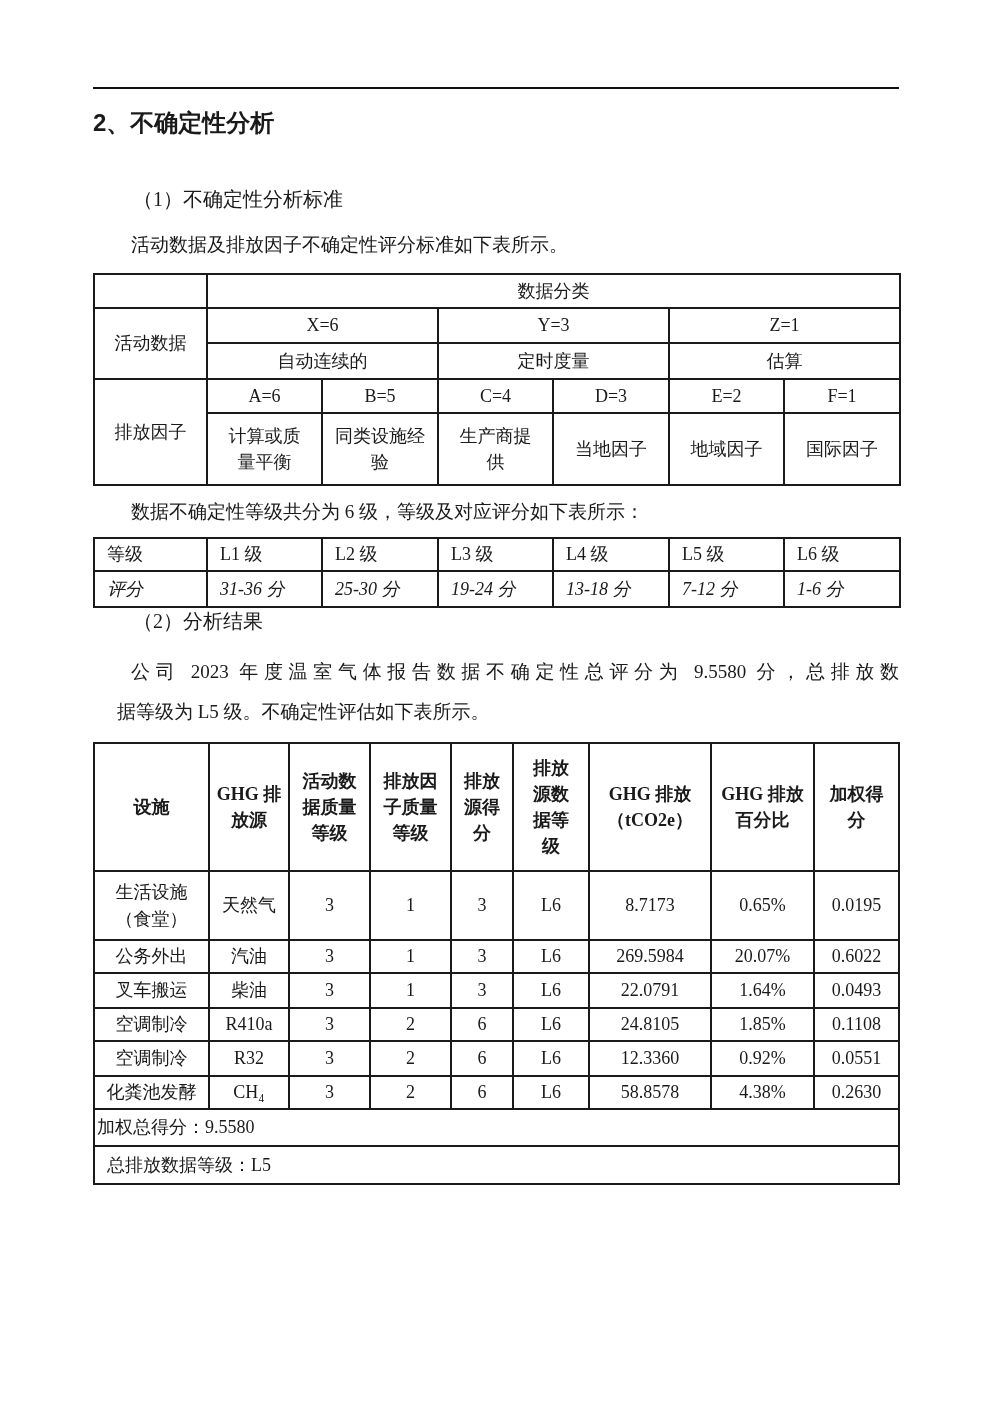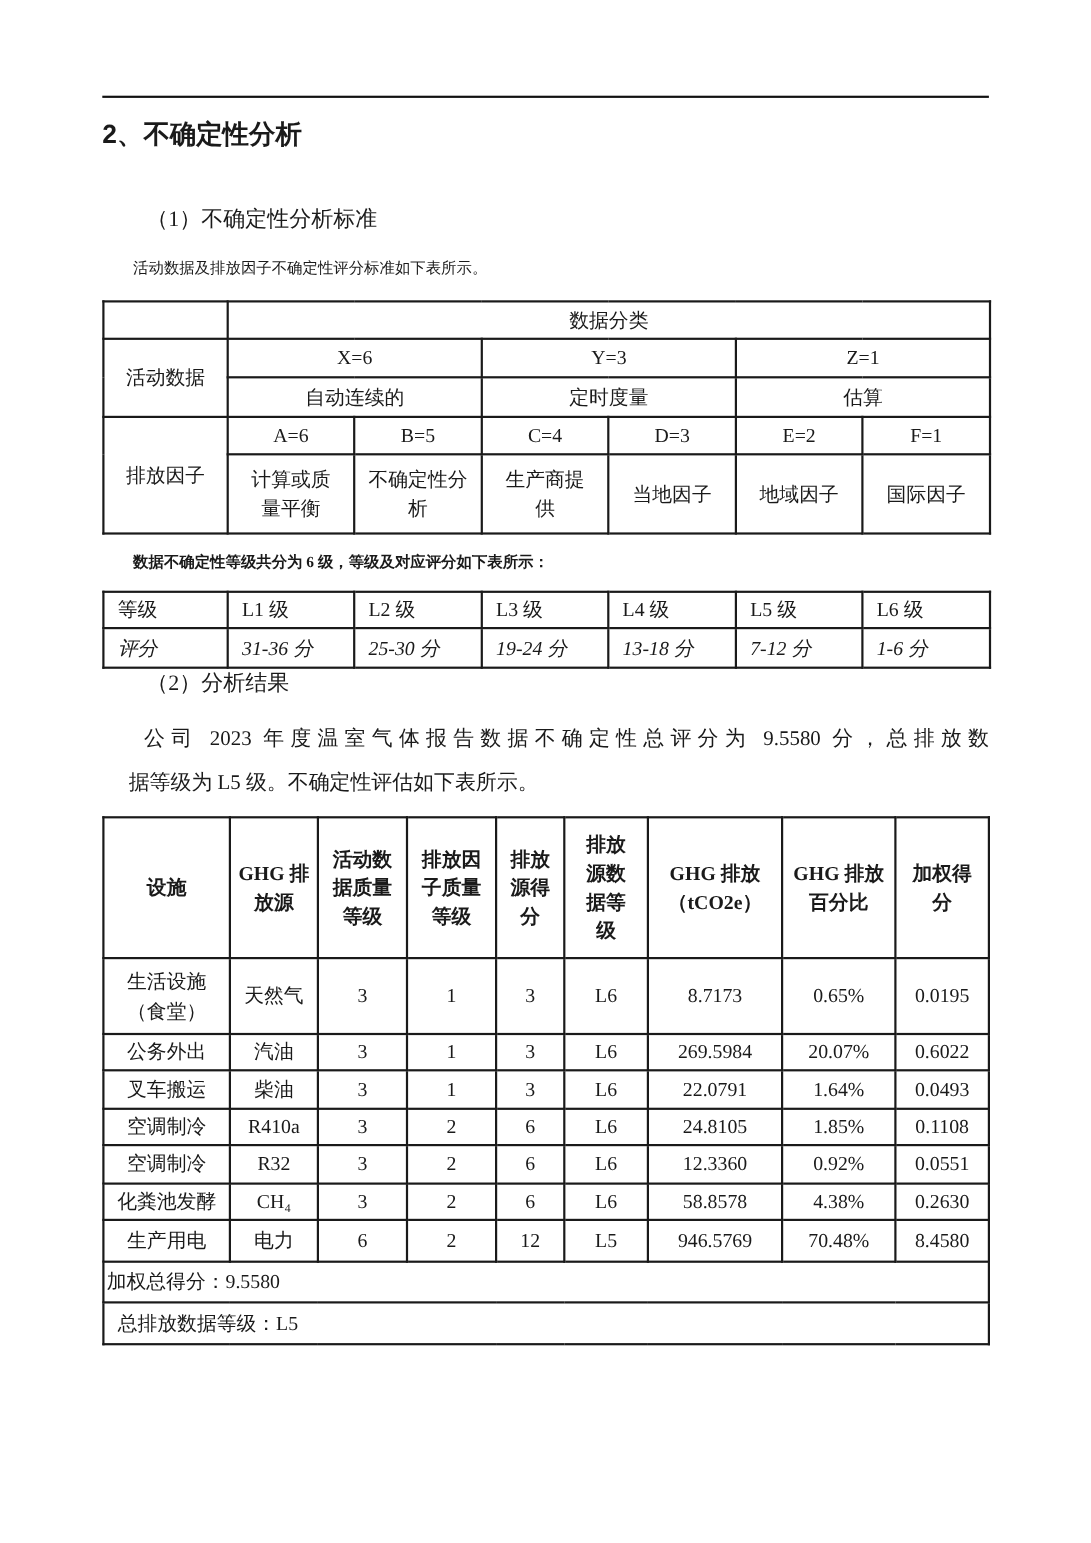--- a/index.html
+++ b/index.html
@@ -10,22 +10,22 @@
   }
   .content { margin:0 93px; width:806px; }
   .top-rule { margin-top:87px; border-top:2.5px solid #111; height:0; }
   .doc-title {
     font-family:"Liberation Sans","DejaVu Sans",sans-serif;
     font-size:24px; font-weight:bold; line-height:26px;
     margin:21px 0 0 0;
   }
   .sec-heading { font-size:20px; line-height:26px; margin:50px 0 0 0; text-indent:2em; }
   .sec-heading.second { margin-top:0; }
-  .para { font-size:14px; line-height:26px; margin:20px 0 0 0; text-indent:2em; }
-  .para.tight { margin-top:13px;font-weight:bold; }
+  .para { font-size:19px; line-height:26px; margin:20px 0 0 0; text-indent:2em; }
+  .para.tight { margin-top:13px; }
   .para3 { margin-top:18px; }
   .para3 .line1 {
     font-size:19px; line-height:40px; text-indent:2em;
     text-align:justify; text-align-last:justify;
   }
   .para3 .line2 { font-size:19px; line-height:40px;margin-left:24px; }
 
   table { border-collapse:collapse; table-layout:fixed; width:806px; }
   td,th {
     border:2px solid #1a1a1a; font-size:18px; font-weight:normal;
@@ -107,21 +107,21 @@
       <td rowspan="2">排放因子</td>
       <td>A=6</td>
       <td>B=5</td>
       <td>C=4</td>
       <td>D=3</td>
       <td>E=2</td>
       <td>F=1</td>
     </tr>
     <tr class="r5">
       <td>计算或质量平衡</td>
-      <td>不确定性分析</td>
+      <td>同类设施经验</td>
       <td>生产商提供</td>
       <td>当地因子</td>
       <td>地域因子</td>
       <td>国际因子</td>
     </tr>
   </tbody>
     </table>
 
   <div class="para tight">数据不确定性等级共分为 6 级，等级及对应评分如下表所示：</div>
 
@@ -247,31 +247,20 @@
       <td>化粪池发酵</td>
       <td>CH₄</td>
       <td>3</td>
       <td>2</td>
       <td>6</td>
       <td>L6</td>
       <td>58.8578</td>
       <td>4.38%</td>
       <td>0.2630</td>
     </tr>
-    <tr class="dr7">
-      <td>生产用电</td>
-      <td>电力</td>
-      <td>6</td>
-      <td>2</td>
-      <td>12</td>
-      <td>L5</td>
-      <td>946.5769</td>
-      <td>70.48%</td>
-      <td>8.4580</td>
-    </tr>
     <tr class="fr1">
       <td colspan="9">加权总得分：9.5580</td>
     </tr>
     <tr class="fr2">
       <td colspan="9">总排放数据等级：L5</td>
     </tr>
   </tbody>
     </table>
 
 

